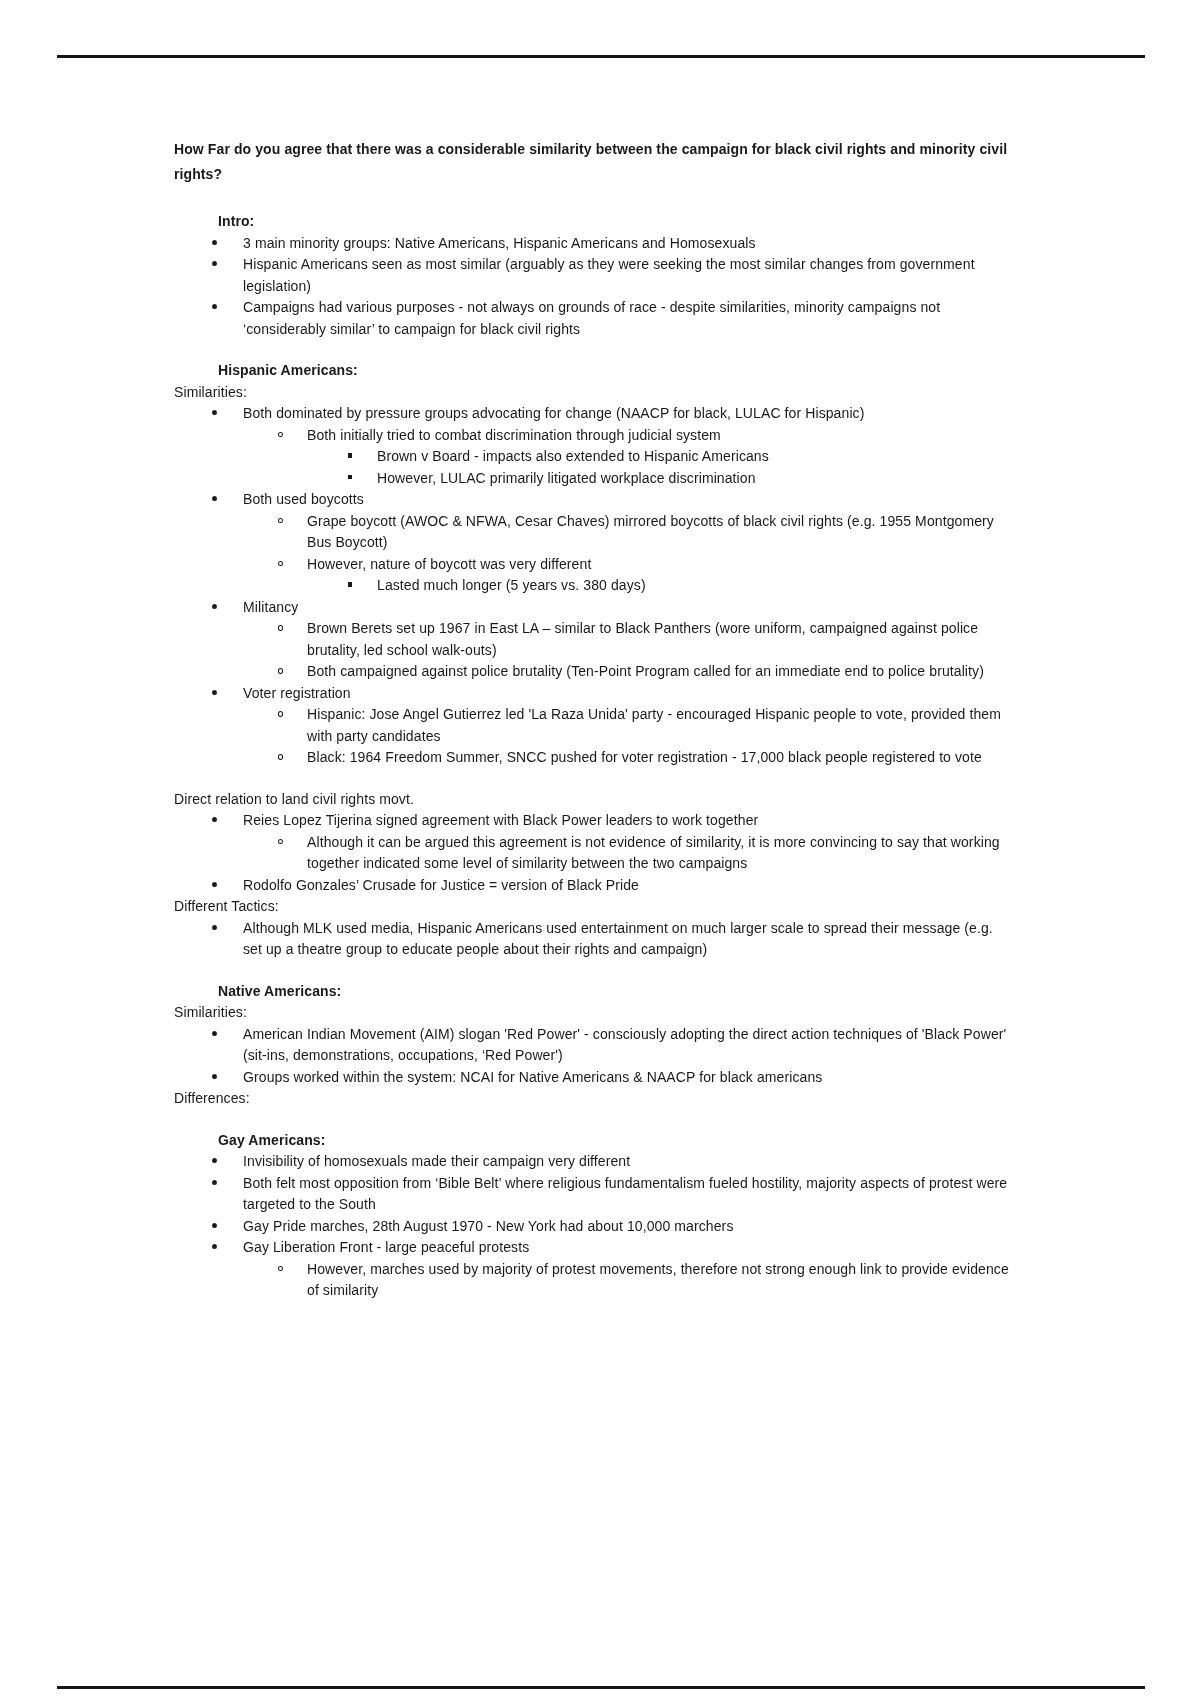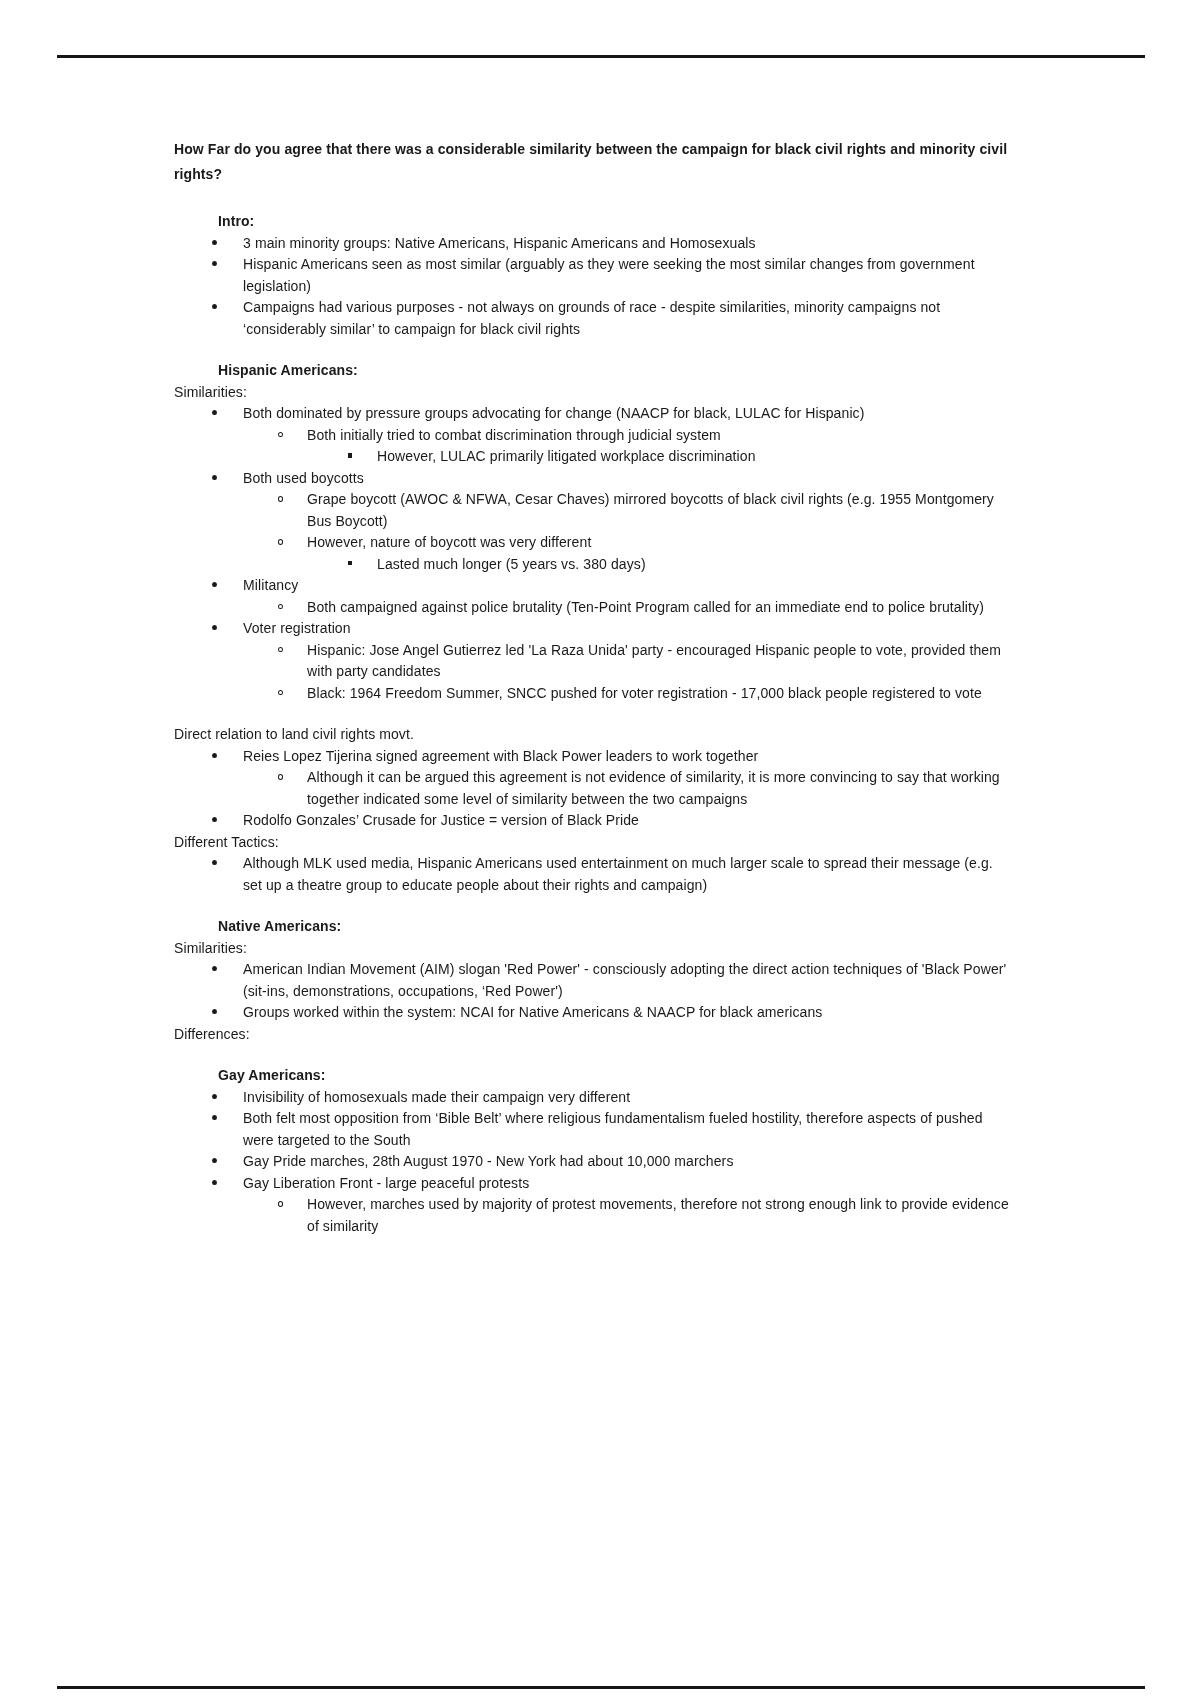--- a/index.html
+++ b/index.html
@@ -96,26 +96,28 @@
     <div class="line h">Intro:</div>
     <div class="line b1">3 main minority groups: Native Americans, Hispanic Americans and Homosexuals</div>
     <div class="line b1">Hispanic Americans seen as most similar (arguably as they were seeking the most similar changes from government legislation)</div>
     <div class="line b1">Campaigns had various purposes - not always on grounds of race - despite similarities, minority campaigns not ‘considerably similar’ to campaign for black civil rights</div>
     <div class="spacer"></div>
 
     <div class="line h">Hispanic Americans:</div>
     <div class="line">Similarities:</div>
     <div class="line b1">Both dominated by pressure groups advocating for change (NAACP for black, LULAC for Hispanic)</div>
     <div class="line b2">Both initially tried to combat discrimination through judicial system</div>
+    <div class="line b3">Brown v Board - impacts also extended to Hispanic Americans</div>
     <div class="line b3">However, LULAC primarily litigated workplace discrimination</div>
     <div class="line b1">Both used boycotts</div>
     <div class="line b2">Grape boycott (AWOC &amp; NFWA, Cesar Chaves) mirrored boycotts of black civil rights (e.g. 1955 Montgomery Bus Boycott)</div>
     <div class="line b2">However, nature of boycott was very different</div>
     <div class="line b3">Lasted much longer (5 years vs. 380 days)</div>
     <div class="line b1">Militancy</div>
+    <div class="line b2">Brown Berets set up 1967 in East LA – similar to Black Panthers (wore uniform, campaigned against police brutality, led school walk-outs)</div>
     <div class="line b2">Both campaigned against police brutality (Ten-Point Program called for an immediate end to police brutality)</div>
     <div class="line b1">Voter registration</div>
     <div class="line b2">Hispanic: Jose Angel Gutierrez led 'La Raza Unida' party - encouraged Hispanic people to vote, provided them with party candidates</div>
     <div class="line b2">Black: 1964 Freedom Summer, SNCC pushed for voter registration - 17,000 black people registered to vote</div>
     <div class="spacer"></div>
 
     <div class="line">Direct relation to land civil rights movt.</div>
     <div class="line b1">Reies Lopez Tijerina signed agreement with Black Power leaders to work together</div>
     <div class="line b2">Although it can be argued this agreement is not evidence of similarity, it is more convincing to say that working together indicated some level of similarity between the two campaigns</div>
     <div class="line b1">Rodolfo Gonzales’ Crusade for Justice = version of Black Pride</div>
@@ -125,18 +127,18 @@
 
     <div class="line h">Native Americans:</div>
     <div class="line">Similarities:</div>
     <div class="line b1">American Indian Movement (AIM) slogan 'Red Power' - consciously adopting the direct action techniques of 'Black Power' (sit-ins, demonstrations, occupations, ‘Red Power')</div>
     <div class="line b1">Groups worked within the system: NCAI for Native Americans &amp; NAACP for black americans</div>
     <div class="line">Differences:</div>
     <div class="spacer"></div>
 
     <div class="line h">Gay Americans:</div>
     <div class="line b1">Invisibility of homosexuals made their campaign very different</div>
-    <div class="line b1">Both felt most opposition from ‘Bible Belt’ where religious fundamentalism fueled hostility, therefore aspects of pushed were targeted to the South</div>
+    <div class="line b1">Both felt most opposition from ‘Bible Belt’ where religious fundamentalism fueled hostility, majority aspects of protest were targeted to the South</div>
     <div class="line b1">Gay Pride marches, 28th August 1970 - New York had about 10,000 marchers</div>
     <div class="line b1">Gay Liberation Front - large peaceful protests</div>
     <div class="line b2">However, marches used by majority of protest movements, therefore not strong enough link to provide evidence of similarity</div>
   </div>
 </div>
 
 </body></html>

